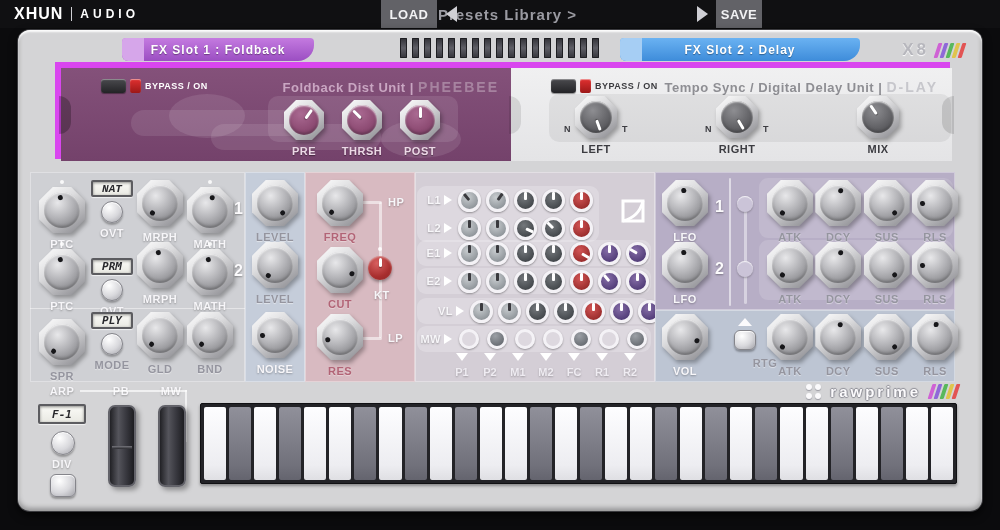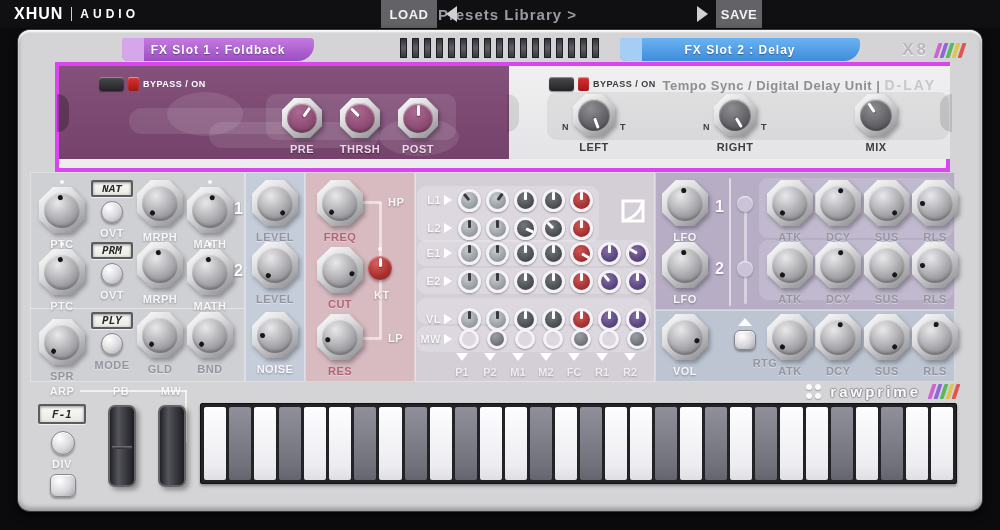--- a/index.html
+++ b/index.html
@@ -29,21 +29,21 @@
   .tabcap{position:absolute;left:0;top:0;width:22px;height:100%;}
   #tab1 .tabcap{background:#d6a6ea;} #tab2 .tabcap{background:#a6cef4;}
   #vents{position:absolute;left:400px;top:38px;width:200px;height:21px;display:flex;gap:5px;}
   .vent{width:7px;height:20px;background:linear-gradient(180deg,#303036,#5e5e66 50%,#34343a);border-radius:1px;box-shadow:inset 0 0 0 1px #1e1e22;}
   
   #x8-logo{position:absolute;top:40px;right:36px;display:flex;align-items:center;gap:7px;}
   #x8-logo .glyphs{color:#b7b7bd;font-size:17px;font-weight:bold;letter-spacing:3px;text-shadow:0 1px 1px #fff;}
   .stripes{display:flex;gap:2px;}
   .stripe{width:4px;height:15px;transform:skewX(-18deg);border-radius:1px;}
   
-  #fxrack{position:absolute;left:55px;top:62px;width:895px;height:110px;border:4px solid #d946ef;box-sizing:border-box;background:#ededee;}
+  #fxrack{position:absolute;left:55px;top:62px;width:895px;height:97px;border:6px solid #d946ef;box-sizing:border-box;background:#ededee;}
   #fx1{position:absolute;left:0;top:0;width:450px;height:93px;background:linear-gradient(180deg,#84517a,#74426b);}
   #fx2{position:absolute;left:450px;top:0;width:441px;height:93px;background:linear-gradient(180deg,#f0f0f1,#e4e4e6);}
   .bypass{position:absolute;display:flex;align-items:center;gap:4px;}
   .byp-btn{width:25px;height:14px;background:linear-gradient(180deg,#4a4a4e,#232326);border-radius:3px;box-shadow:inset 0 1px 1px rgba(255,255,255,.4),0 1px 1px rgba(0,0,0,.4);}
   .byp-led{width:11px;height:14px;background:linear-gradient(180deg,#e03030,#9c1818);border-radius:2px;box-shadow:inset 0 1px 1px rgba(255,255,255,.5);}
   .byp-lbl{font-size:9px;font-weight:bold;letter-spacing:.5px;}
   .fxtitle{position:absolute;top:11px;font-size:13px;font-weight:bold;letter-spacing:.5px;}
   .fxbrand{font-size:14px;font-weight:bold;letter-spacing:2px;}
   .fxband{position:absolute;border-radius:10px;}
   .blob{position:absolute;background:rgba(255,255,255,.10);}
@@ -176,20 +176,24 @@
     <div class="blob" style="left:70px;top:42px;width:180px;height:26px;border-radius:14px;"></div>
     <div class="blob" style="left:108px;top:26px;width:76px;height:44px;border-radius:50%;"></div>
     <div class="blob" style="left:150px;top:56px;width:170px;height:26px;border-radius:14px;"></div>
     <div class="blob" style="left:320px;top:52px;width:80px;height:38px;border-radius:50%;"></div>
     <div class="edgecap" style="left:-2px;top:28px;border-radius:0 20px 20px 0;background:rgba(0,0,0,.25);"></div>
     <div class="bypass" style="left:40px;top:11px;">
       <span class="byp-btn"></span>
       <span class="byp-led"></span>
       <span class="byp-lbl" style="color:#fff;">BYPASS / ON</span>
     </div>
+    <div class="fxtitle" style="right:12px;color:#c9a6c2;">
+      <span>Foldback Dist Unit |</span>
+      <span class="fxbrand" style="color:rgba(255,255,255,.30);">PHEEBEE</span>
+    </div>
     <div class="fxband" style="left:207px;top:28px;width:190px;height:46px;background:rgba(255,255,255,.10);"></div>
     <div id="fx1-knobs" style="position:absolute;left:217px;top:32px;width:168px;display:flex;justify-content:space-between;">
         <div class="cell" style="position: relative; width: 52px;">
           <div class="bk" style="width: 40px; height: 40px;">
             <div class="bk-oct"></div>
             <div class="bk-face plum"></div>
             <div class="bk-rot" style="transform: rotate(35deg);">
               <div class="bk-line"></div>
             </div>
           </div>
@@ -455,21 +459,21 @@
         </div>
       </div>
       <div class="mcell">
         <div class="mk mk-pu">
           <div class="mk-rot" style="transform: rotate(0deg);">
             <div class="mk-line"></div>
           </div>
         </div>
       </div>
     </div>
-    <div class="mrow" style="left: 0px; top: 137px;">
+    <div class="mrow" style="left: 0px; top: 129px; padding-left: 12px;">
       <div class="lbl lbl-w rl">VL</div>
       <div class="tri-right" style="margin-right: 3px;"></div>
       <div class="mcell">
         <div class="mk mk-lg">
           <div class="mk-rot" style="transform: rotate(0deg);">
             <div class="mk-line"></div>
           </div>
         </div>
       </div>
       <div class="mcell">
@@ -859,21 +863,21 @@
     <div class="mark"></div>
     <div class="bk" style="width: 46px; height: 46px;">
       <div class="bk-oct"></div>
       <div class="bk-face"></div>
       <div class="bk-rot" style="transform: rotate(-10deg);">
         <div class="bk-dot"></div>
       </div>
     </div>
     <div class="lbl lbl-w">PTC</div>
   </div>
-<div class="cell" style="left: 86px; top: 242px; gap: 4px;">
+<div class="cell" style="left: 86px; top: 258px; gap: 4px;">
     <div class="lcd" style="width: 42px; height: 17px;">PRM</div>
     <div class="cbtn" style="width: 20px; height: 20px;"></div>
     <div class="lbl lbl-w">OVT</div>
   </div>
 <div class="cell" style="left: 134px; top: 242px;">
     <div class="bk" style="width: 46px; height: 46px;">
       <div class="bk-oct"></div>
       <div class="bk-face"></div>
       <div class="bk-rot" style="transform: rotate(-10deg);">
         <div class="bk-dot"></div>

